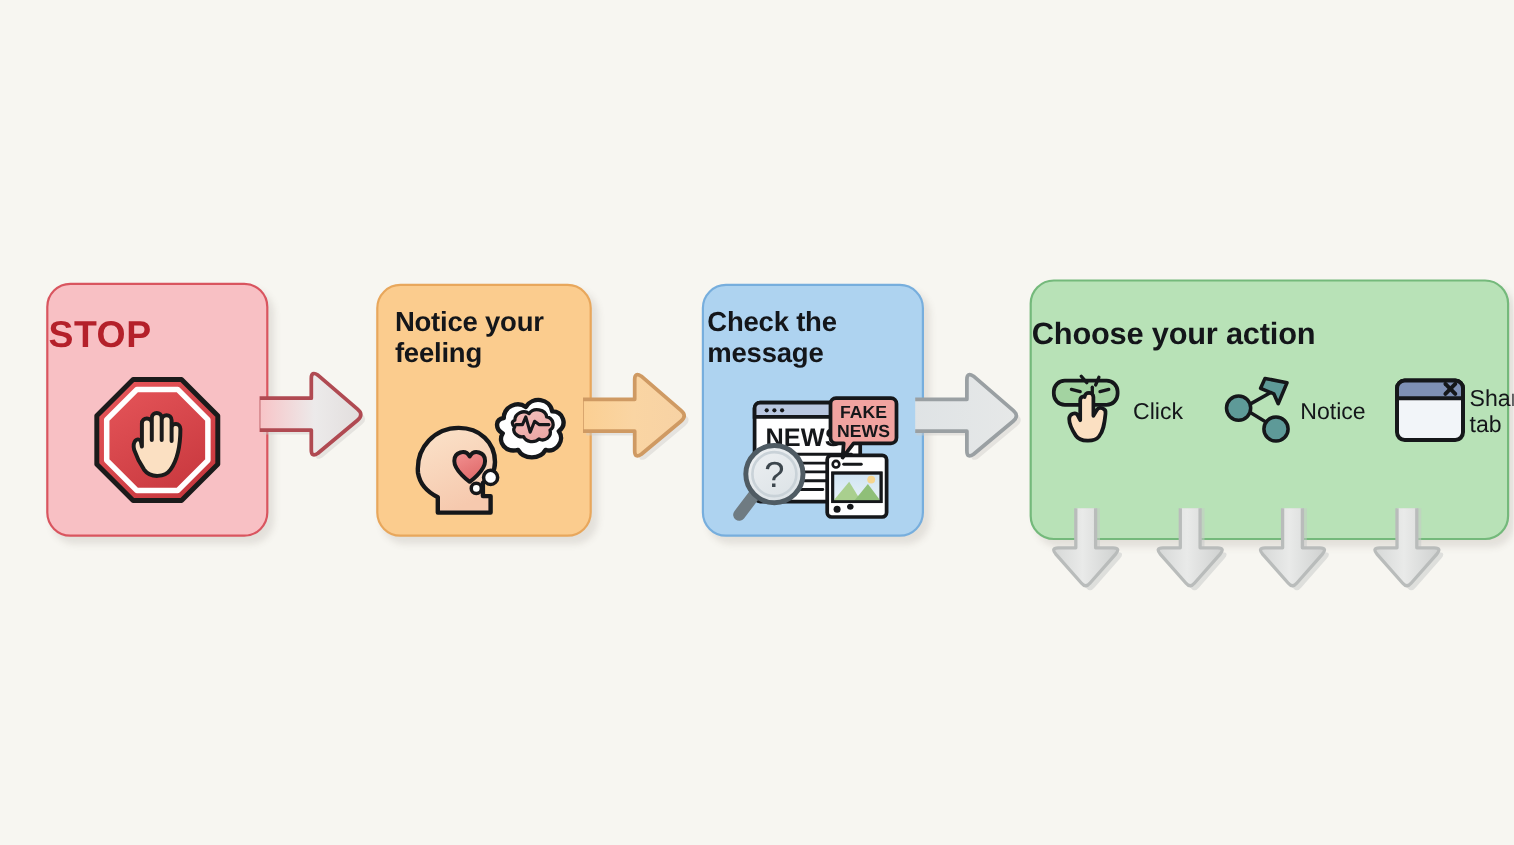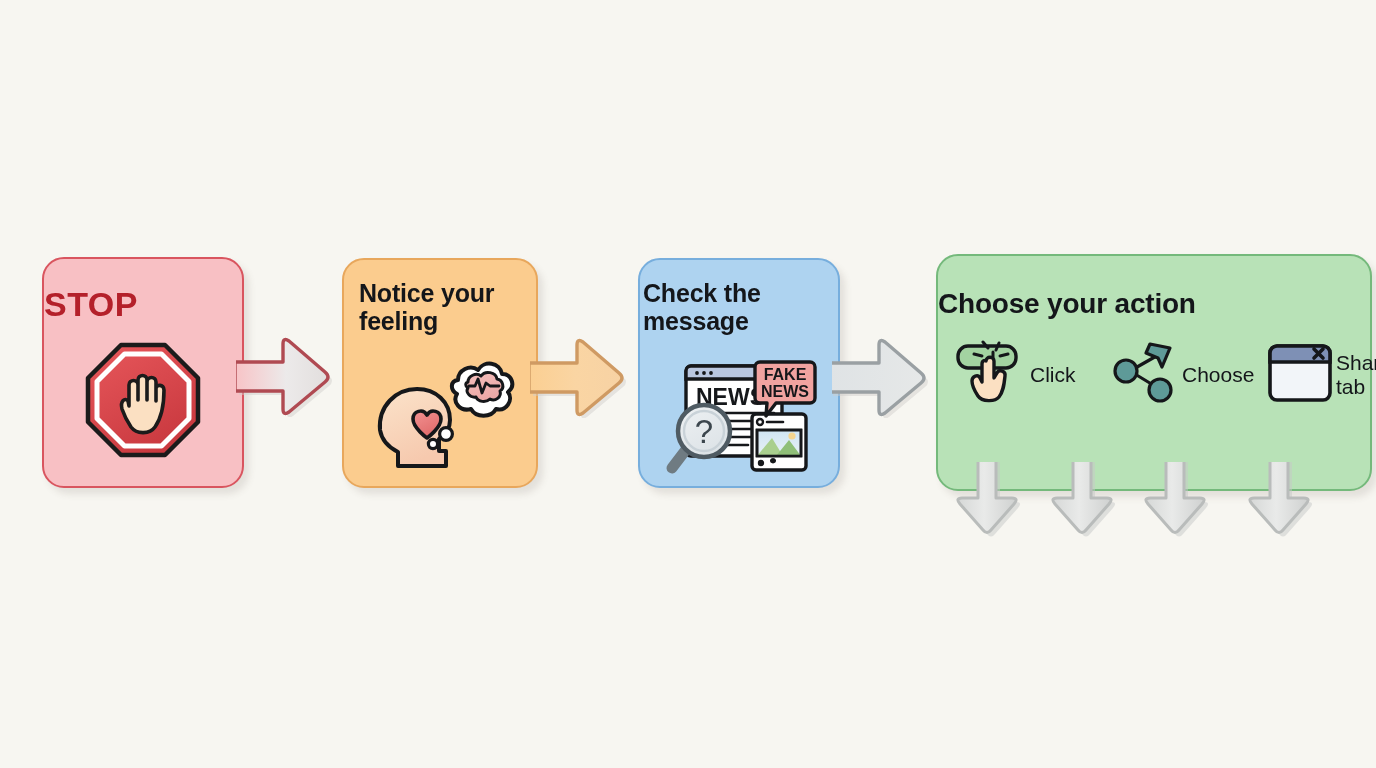--- a/index.html
+++ b/index.html
@@ -329,21 +329,21 @@
           <svg width="74" height="66" viewBox="0 0 74 66">
             <g stroke="#15171a" stroke-width="3.2" fill="#5e9a98">
               <line x1="22" y1="31" x2="50" y2="48" stroke-linecap="round"></line>
               <line x1="22" y1="31" x2="52" y2="14" stroke-linecap="round"></line>
               <path d="M42,4 L62,8 L54,27 L50,18 L38,13 Z" stroke-linejoin="round"></path>
               <circle cx="18" cy="31" r="11"></circle>
               <circle cx="52" cy="50" r="11"></circle>
             </g>
           </svg>
         </div>
-        <div class="action-label">Choose</div>
+        <div class="action-label">Notice</div>
       </div>
 
 
       <div class="action-item">
         <div class="action-icon">
           <svg width="72" height="66" viewBox="0 0 72 66">
             <rect x="6" y="6" width="60" height="54" rx="7" fill="#f2f5f9" stroke="#15171a" stroke-width="3.6"></rect>
             <path d="M6,13 a7,7 0 0 1 7,-7 h46 a7,7 0 0 1 7,7 v9 h-60 z" fill="#7e90b5" stroke="#15171a" stroke-width="3.6"></path>
             <g stroke="#15171a" stroke-width="3.6" stroke-linecap="round">
               <line x1="50" y1="9" x2="59" y2="18"></line>

